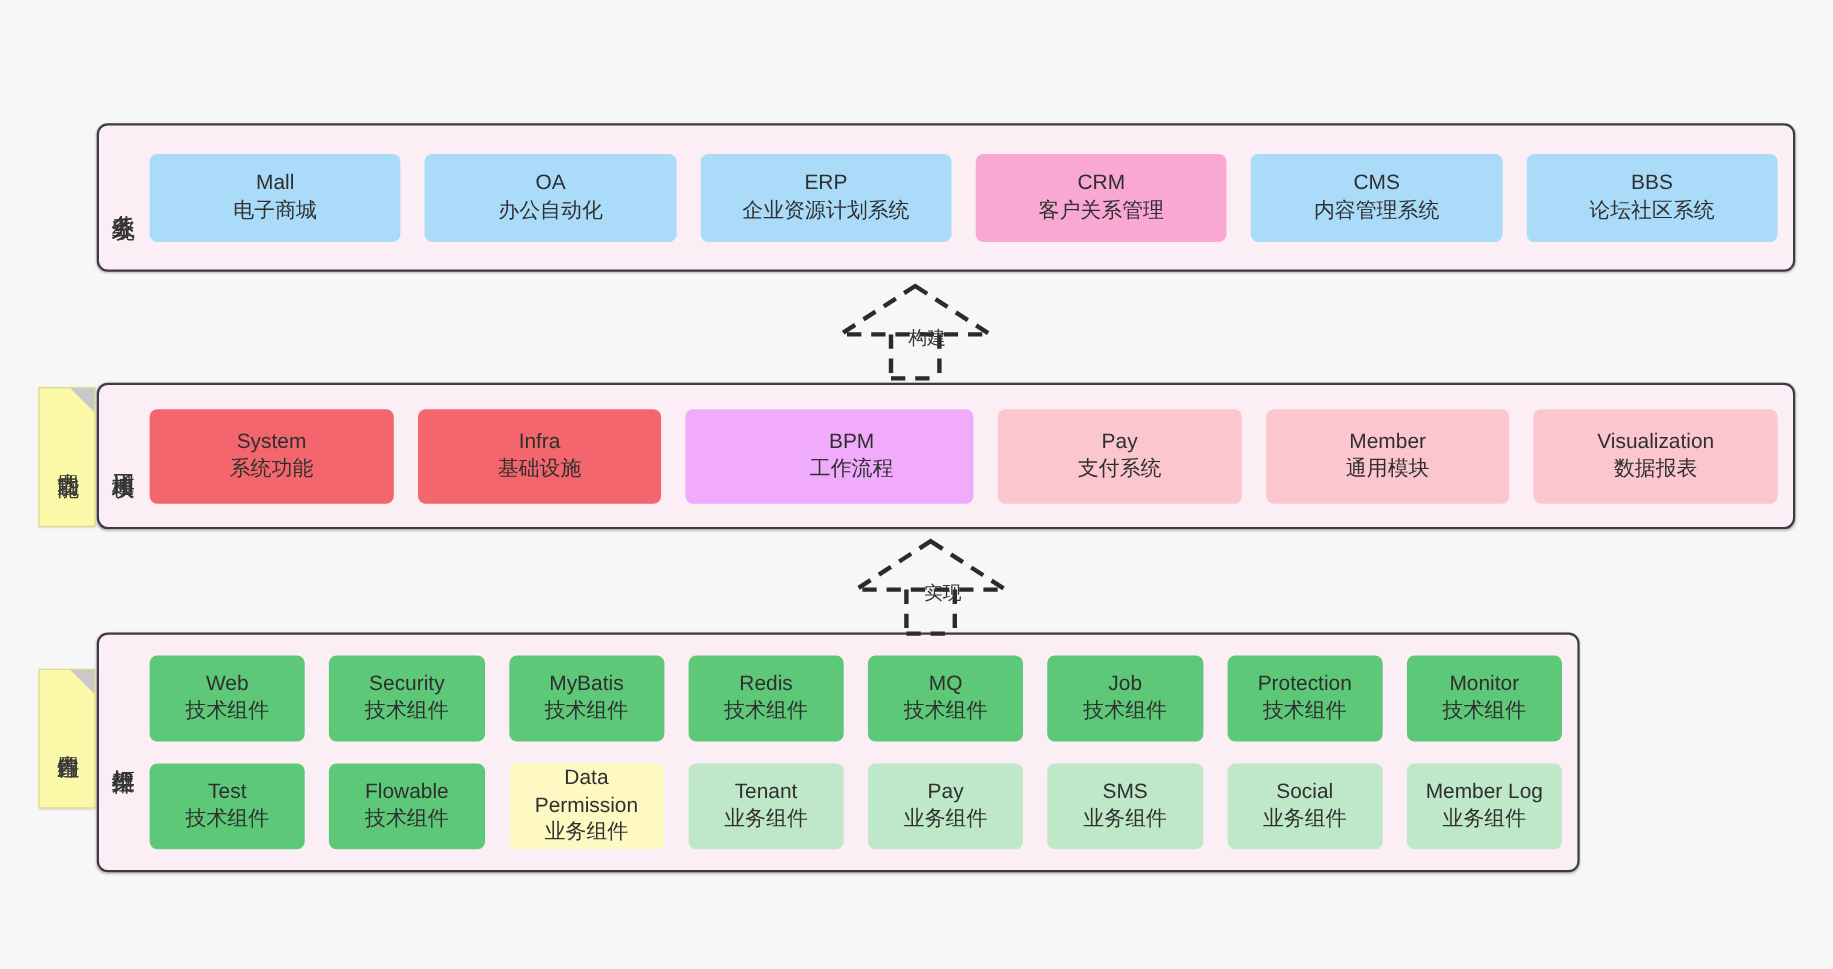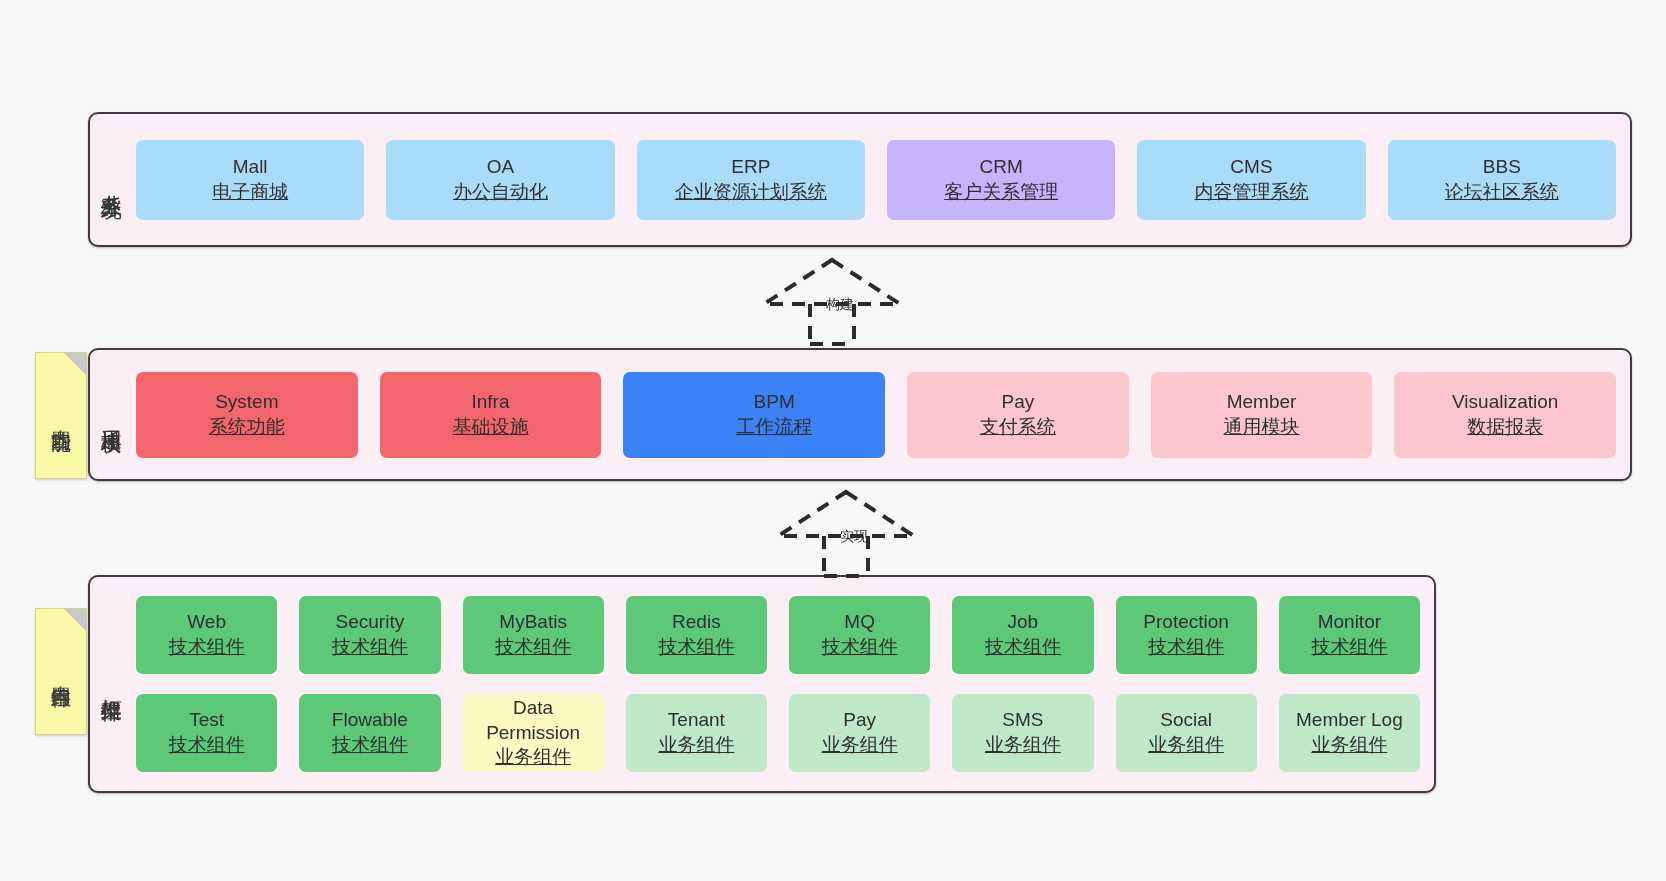--- a/index.html
+++ b/index.html
@@ -61,21 +61,21 @@
     justify-content:center;
     text-align:center;
     font-size:19px;
     line-height:1.30;
     color:#2f2f2f;
     padding:4px 6px;
     box-sizing:border-box;
     user-select:none;
   }
   .cell .en{display:block;}
-  .cell .cn{display:block;text-decoration:underline;}
+  .cell .cn{display:block;}
 
   
   .row-h-biz  > .cell{height:80px;}
   .row-h-mod  > .cell{height:86px;}
   .row-h-fw   > .cell{height:78px;}
 
   
   .note{
     position:absolute;
     box-sizing:border-box;
@@ -102,21 +102,21 @@
     border-top:22px solid #c9c9c9;
   }
 
   
   .conn{position:absolute;}
   .conn svg{display:block;overflow:visible;}
   .conn .conn-label{
     position:absolute;
     left:50%;
     transform:translateX(-6px);
-    font-size:14px;
+    font-size:17px;
     color:#333;
     background:transparent;
     white-space:nowrap;
     user-select:none;
   }
 </style>
 </head>
 <body>
 
 <div id="stage">
@@ -129,21 +129,21 @@
             <span class="cn">电子商城</span>
           </div>
           <div class="cell" style="background: rgb(170, 220, 250);">
             <span class="en">OA</span>
             <span class="cn">办公自动化</span>
           </div>
           <div class="cell" style="background: rgb(170, 220, 250);">
             <span class="en">ERP</span>
             <span class="cn">企业资源计划系统</span>
           </div>
-          <div class="cell" style="background: #c4b5fd;">
+          <div class="cell" style="background: #f9a8d4;">
             <span class="en">CRM</span>
             <span class="cn">客户关系管理</span>
           </div>
           <div class="cell" style="background: rgb(170, 220, 250);">
             <span class="en">CMS</span>
             <span class="cn">内容管理系统</span>
           </div>
           <div class="cell" style="background: rgb(170, 220, 250);">
             <span class="en">BBS</span>
             <span class="cn">论坛社区系统</span>
@@ -156,21 +156,21 @@
       <div class="layer-body">
         <div class="row row-h-mod">
           <div class="cell" style="background: rgb(244, 102, 110);">
             <span class="en">System</span>
             <span class="cn">系统功能</span>
           </div>
           <div class="cell" style="background: rgb(244, 102, 110);">
             <span class="en">Infra</span>
             <span class="cn">基础设施</span>
           </div>
-          <div class="cell" style="background: #3b82f6; padding-left: 46px;">
+          <div class="cell" style="background: #f0abfc; padding-left: 46px;">
             <span class="en">BPM</span>
             <span class="cn">工作流程</span>
           </div>
           <div class="cell" style="background: rgb(252, 198, 206);">
             <span class="en">Pay</span>
             <span class="cn">支付系统</span>
           </div>
           <div class="cell" style="background: rgb(252, 198, 206);">
             <span class="en">Member</span>
             <span class="cn">通用模块</span>

